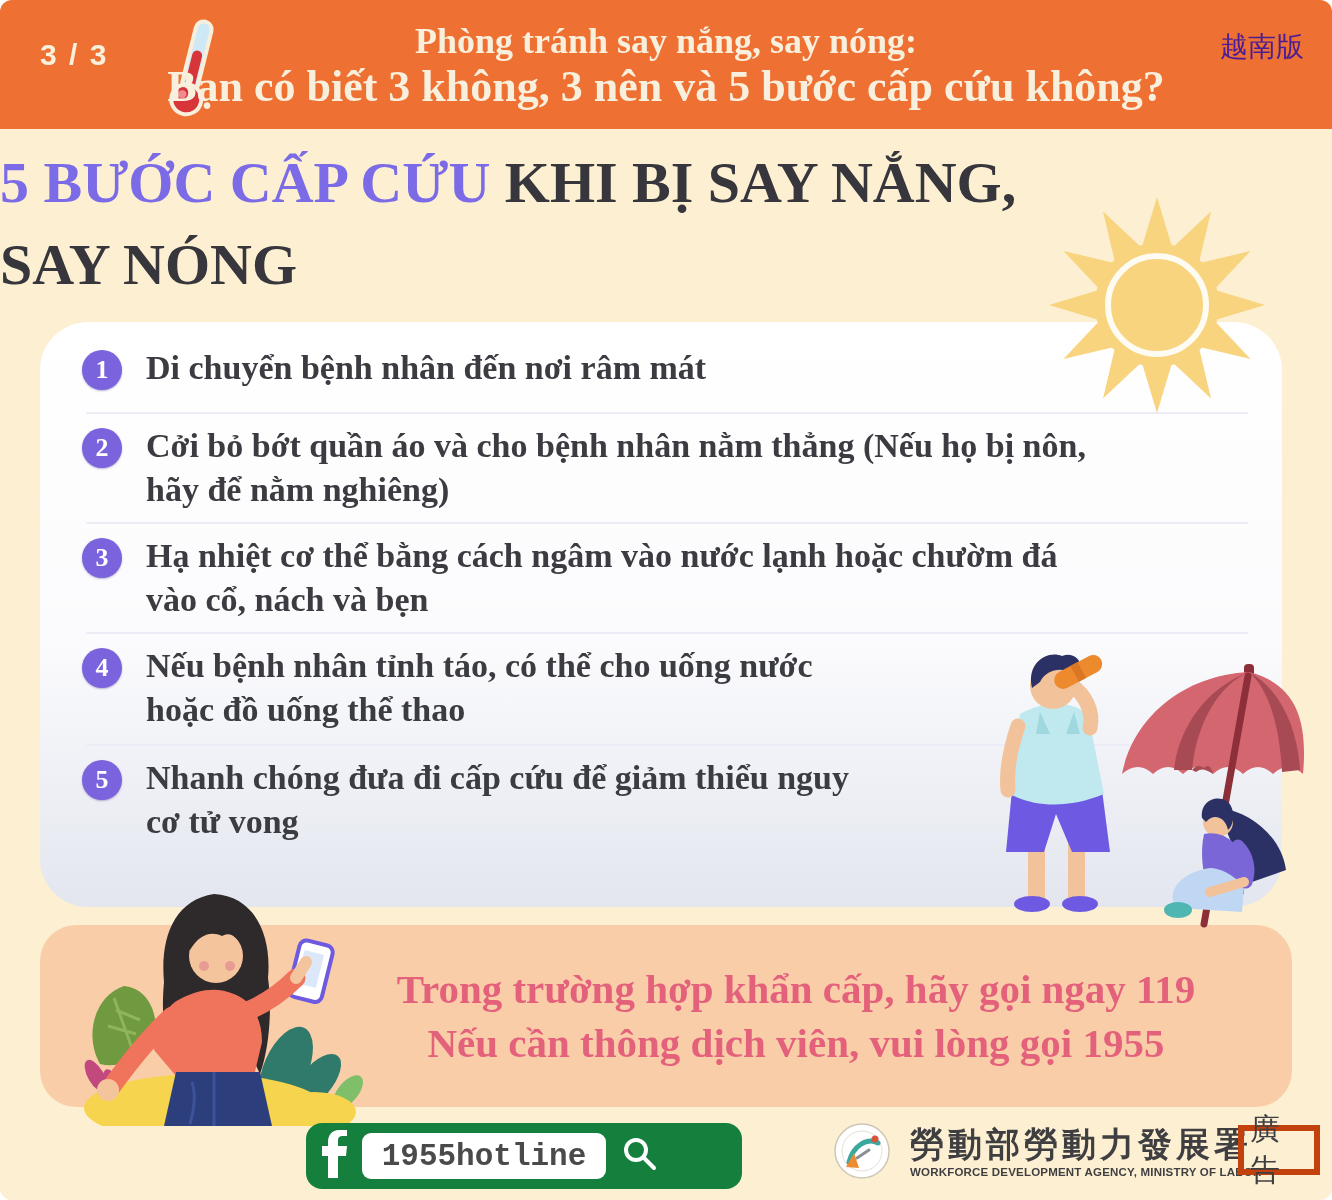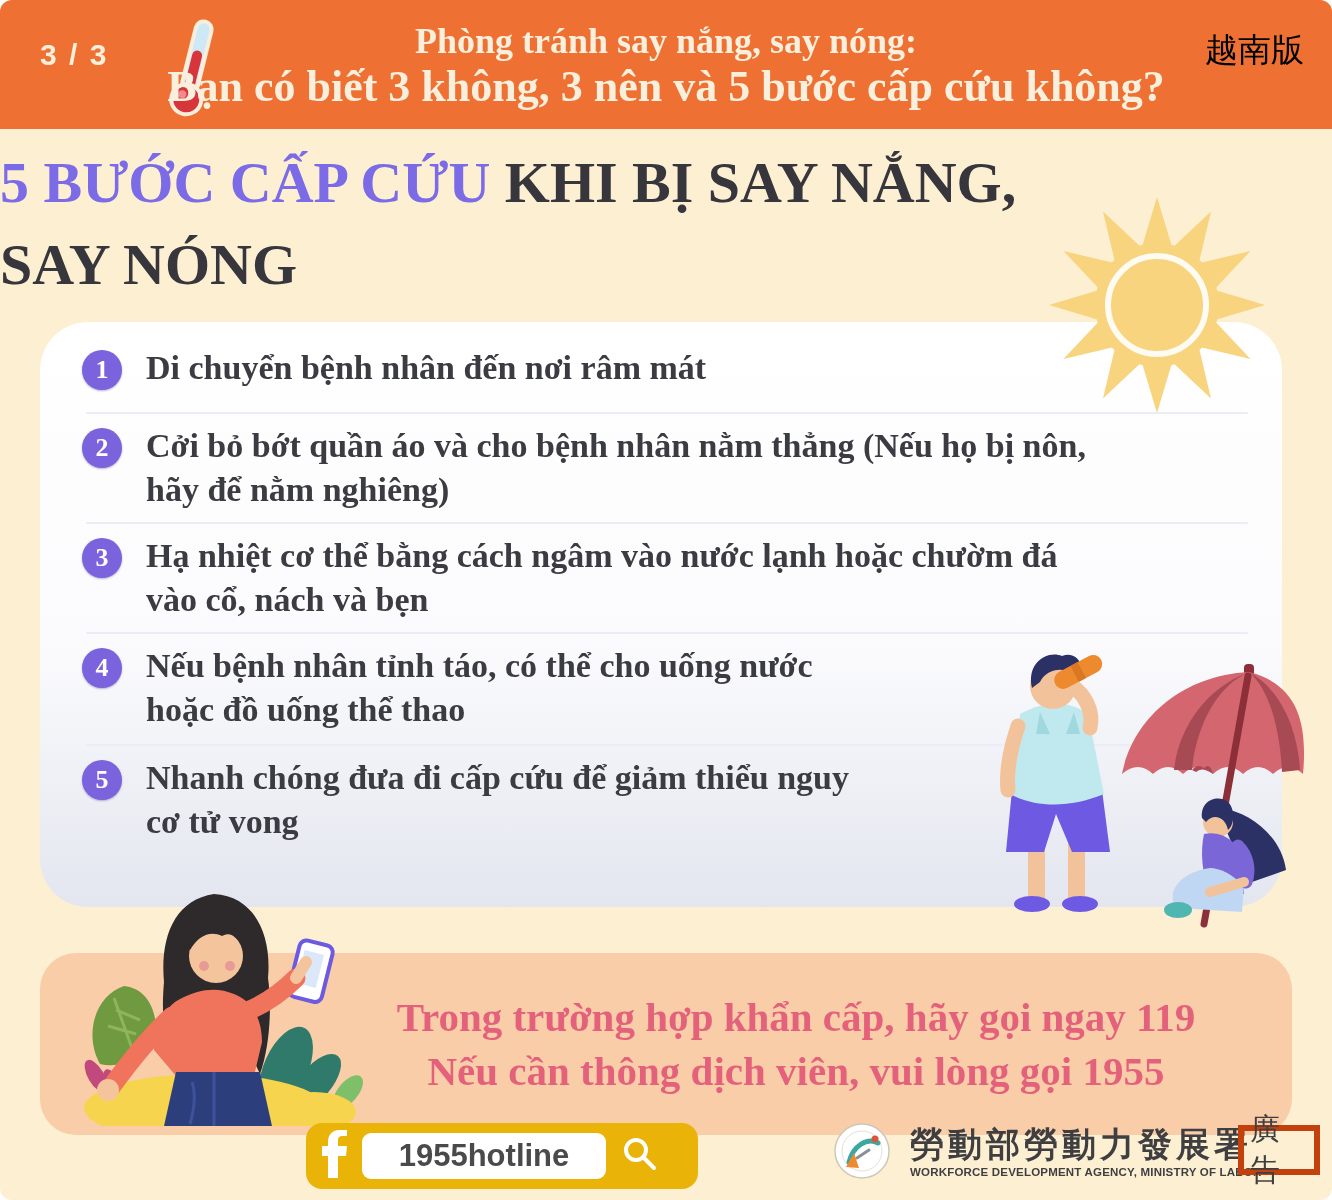--- a/index.html
+++ b/index.html
@@ -4,21 +4,21 @@
 <style>
   html,body{margin:0;padding:0;background:#ffffff;}
   .page{
     position:relative;width:1332px;height:1200px;overflow:hidden;
     background:#FCEFD2;border-radius:12px;
     font-family:"Liberation Sans","DejaVu Sans",sans-serif;
   }
   
   .header{position:absolute;left:0;top:0;width:1332px;height:129px;background:#EE7133;}
   .page-number{position:absolute;left:40px;top:38px;color:#FAF0DC;font-size:30px;font-weight:bold;letter-spacing:2px;}
-  .lang-badge{position:absolute;right:28px;top:28px;color:#000000;font-size:33px;}
+  .lang-badge{position:absolute;right:28px;top:28px;color:#4c1d95;font-size:28px;}
   .header-title{position:absolute;left:50%;transform:translateX(-50%);top:18px;width:1000px;text-align:center;
     color:#F8EFDC;font-family:"Liberation Serif","DejaVu Serif",serif;font-weight:bold;}
   .header-title .l1{font-size:36px;line-height:46px;display:block;}
   .header-title .l2{font-size:44px;line-height:46px;display:block;}
   .thermo{position:absolute;left:162px;top:16px;}
   
   .main-title{position:absolute;left:0;top:142px;width:1332px;text-align:left;
     font-family:"Liberation Serif","DejaVu Serif",serif;font-weight:bold;font-size:58px;line-height:82px;color:#36363C;}
   .main-title .hl{color:#7B6BE6;}
   
@@ -33,29 +33,29 @@
     line-height:40px;text-align:center;box-shadow:0 1px 2px rgba(60,40,140,.35);}
   .step .txt{font-family:"Liberation Serif","DejaVu Serif",serif;font-weight:bold;font-size:34px;
     line-height:44px;color:#3B3B42;}
   .step .txt span{display:block;}
   .r1{min-height:56px;} .r2{min-height:88px;} .r3{min-height:88px;} .r4{min-height:90px;} .r5{min-height:100px;}
   .divider{height:2px;background:#ECECF6;margin:10px 8px 10px 4px;border-radius:1px;}
   
   .beach{position:absolute;left:952px;top:642px;z-index:3;}
   .phone-woman{position:absolute;left:64px;top:886px;z-index:4;}
   
-  .emergency{position:absolute;left:40px;top:925px;width:1252px;height:182px;border-radius:36px;background:#FACDA9;z-index:2;margin-top:28px;}
+  .emergency{position:absolute;left:40px;top:925px;width:1252px;height:182px;border-radius:36px;background:#FACDA9;z-index:2;}
   .emergency .txt{position:absolute;left:300px;right:40px;top:50%;transform:translateY(-50%);text-align:center;
     color:#E4617C;font-family:"Liberation Serif","DejaVu Serif",serif;font-weight:bold;font-size:41px;line-height:54px;}
   .emergency .txt span{display:block;}
   
   .footer{position:absolute;left:0;top:1110px;width:1332px;height:90px;z-index:6;}
   .pill{position:absolute;top:13px;height:66px;border-radius:16px;display:flex;align-items:center;gap:14px;padding:0 14px;box-sizing:border-box;}
   .pill.line{left:28px;width:258px;background:#25C31D;}
-  .pill.fb{left:306px;width:392px;background:#eab308;}
+  .pill.fb{left:306px;width:436px;background:#15803d;font-family:Liberation Mono, monospace;}
   .search-box{background:#ffffff;border-radius:9px;height:46px;display:flex;align-items:center;justify-content:center;
     color:#4A4A4A;font-size:31px;font-weight:bold;}
   .search-box.sm{width:116px;}
   .search-box.lg{width:244px;}
   .wda-logo{position:absolute;left:833px;top:12px;}
   .agency{position:absolute;left:910px;top:14px;color:#3F3F42;}
   .agency .zh{font-size:34px;font-weight:bold;letter-spacing:4px;line-height:40px;}
   .agency .en{font-size:11.5px;font-weight:bold;letter-spacing:.2px;line-height:16px;}
   .ad-badge{position:absolute;left:1238px;top:15px;width:82px;height:50px;border:6px solid #c2410c;
     display:flex;align-items:center;justify-content:center;color:#3F3F42;font-size:30px;letter-spacing:6px;padding-left:6px;box-sizing:border-box;}

